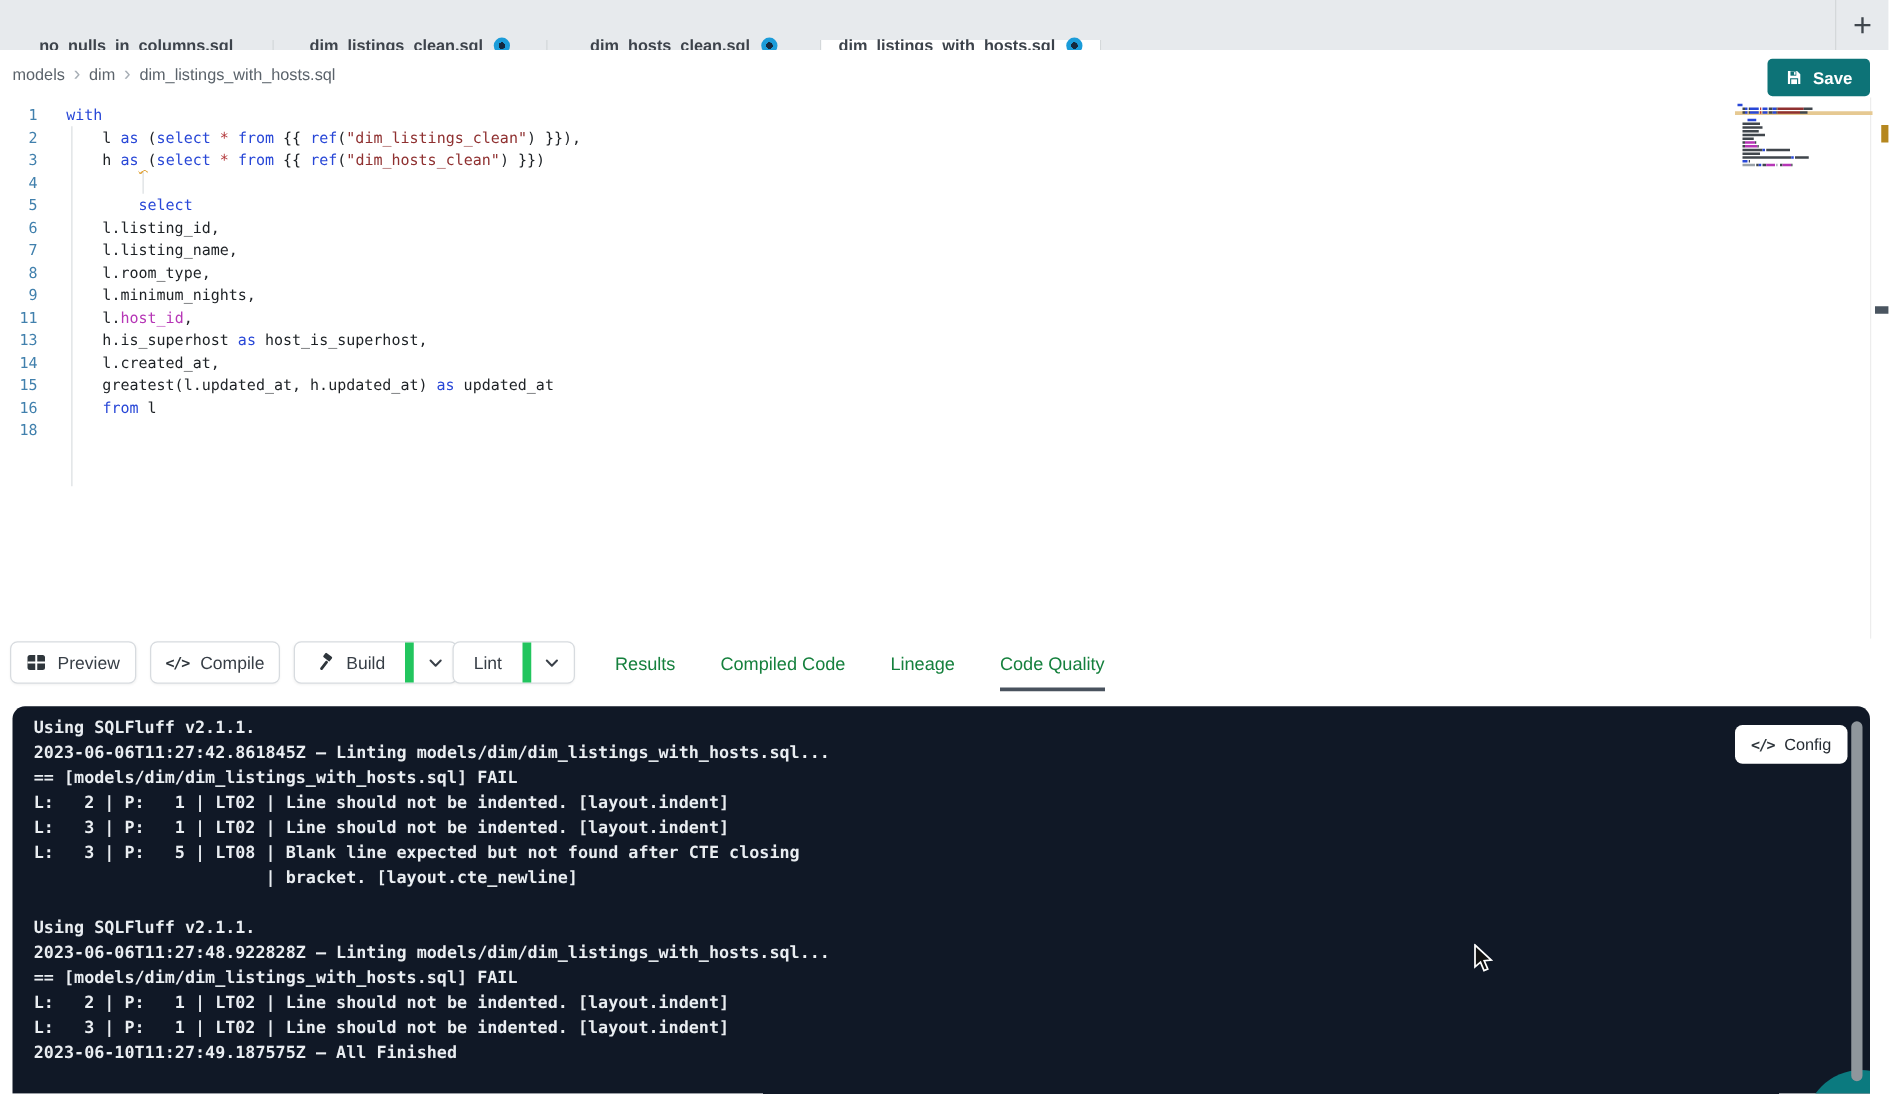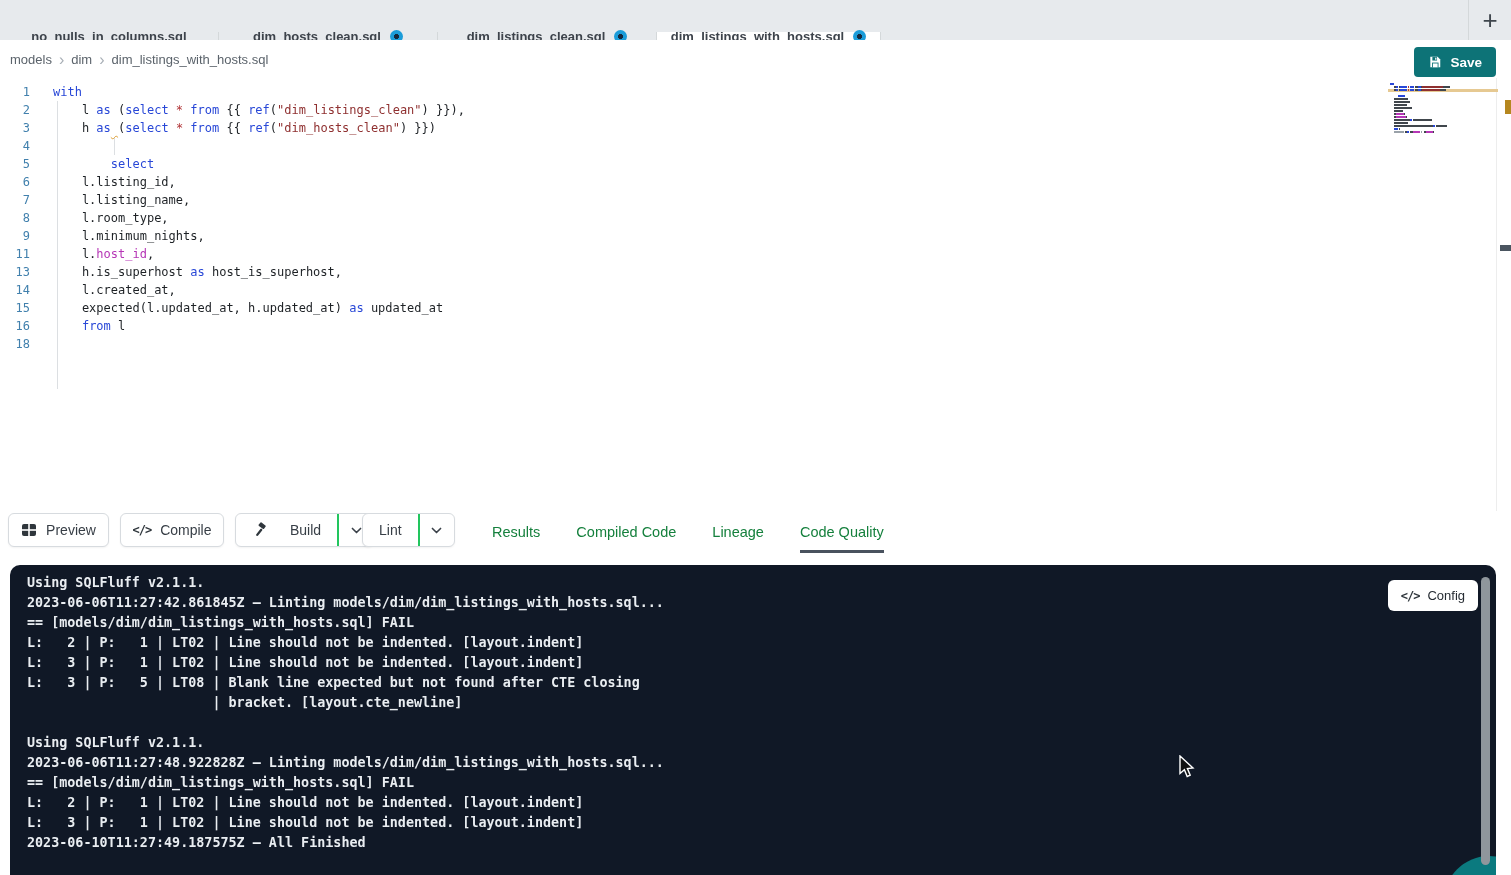--- a/index.html
+++ b/index.html
@@ -83,22 +83,22 @@
   .btn, .split { font-family:"Liberation Sans", sans-serif; }
   .btn { position:absolute; top:2px; height:34px; display:flex; align-items:center;
     justify-content:center; gap:9px; background:#fff; border:1px solid #d7dbdf;
     border-radius:6px; font-size:14px; color:#373e46; box-shadow:0 1px 2px rgba(16,22,26,.05);
     cursor:pointer; }
   .btn-preview { left:8px;  width:101px; }
   .btn-compile { left:120px; width:104px; }
   .split { position:absolute; top:2px; display:flex; align-items:stretch; background:#fff;
     border:1px solid #d7dbdf; border-radius:6px; box-shadow:0 1px 2px rgba(16,22,26,.05); }
   .split-build { left:235px; } .split-lint { left:362px; }
-  .split-main { display:flex; align-items:center; gap:22px; padding:0 16px; height:32px;
-    font-size:14px; color:#373e46; border-right:2px solid #22c55e; cursor:pointer;
+  .split-main { display:flex; align-items:center; gap:9px; padding:0 16px; height:32px;
+    font-size:14px; color:#373e46; border-right:7px solid #22c55e; cursor:pointer;
     background:none; border-top:none; border-left:none; border-bottom:none;
     font-family:"Liberation Sans", sans-serif; }
   .split-chev { width:34px; display:flex; align-items:center; justify-content:center;
     cursor:pointer; background:none; border:none; }
   .code-glyph { font-family:"DejaVu Sans Mono", monospace; font-weight:700; font-size:12px;
     color:#2f363c; letter-spacing:-1px; }
   .panel-tabs { position:absolute; left:492px; top:0; height:42px; display:flex; gap:36px; }
   .ptab { height:42px; display:flex; align-items:center; font-size:14.5px; color:#15803d;
     border-bottom:3px solid transparent; padding-top:2px; cursor:pointer; white-space:nowrap; }
   .ptab.active { border-bottom-color:#49525e; }
@@ -123,25 +123,25 @@
 <body>
 
 <div class="screen">
 
   <header class="tabbar">
     <div class="tab-list">
         <div class="tab">
           <span class="tab-label">no_nulls_in_columns.sql</span>
         </div>
         <div class="tab">
+          <span class="tab-label">dim_listings_clean.sql</span>
+          <span class="tab-dot"></span>
+        </div>
+        <div class="tab">
           <span class="tab-label">dim_hosts_clean.sql</span>
-          <span class="tab-dot"></span>
-        </div>
-        <div class="tab">
-          <span class="tab-label">dim_listings_clean.sql</span>
           <span class="tab-dot"></span>
         </div>
         <div class="tab active">
           <span class="tab-label">dim_listings_with_hosts.sql</span>
           <span class="tab-dot"></span>
         </div>
       </div>
     <div class="tab-spacer"></div>
     <div class="newtab-area">
       <button class="newtab">
@@ -219,21 +219,21 @@
         <div class="code-line">
           <span class="gutter">13</span>
           <span class="code"><span class="tok-p">    h.is_superhost </span><span class="tok-k">as</span><span class="tok-p"> host_is_superhost,</span></span>
         </div>
         <div class="code-line">
           <span class="gutter">14</span>
           <span class="code"><span class="tok-p">    l.created_at,</span></span>
         </div>
         <div class="code-line">
           <span class="gutter">15</span>
-          <span class="code"><span class="tok-p">    expected(l.updated_at, h.updated_at) </span><span class="tok-k">as</span><span class="tok-p"> updated_at</span></span>
+          <span class="code"><span class="tok-p">    greatest(l.updated_at, h.updated_at) </span><span class="tok-k">as</span><span class="tok-p"> updated_at</span></span>
         </div>
         <div class="code-line">
           <span class="gutter">16</span>
           <span class="code"><span class="tok-p">    </span><span class="tok-k">from</span><span class="tok-p"> l</span></span>
         </div>
         <div class="code-line">
           <span class="gutter">18</span>
           <span class="code"></span>
         </div>
       </div>

